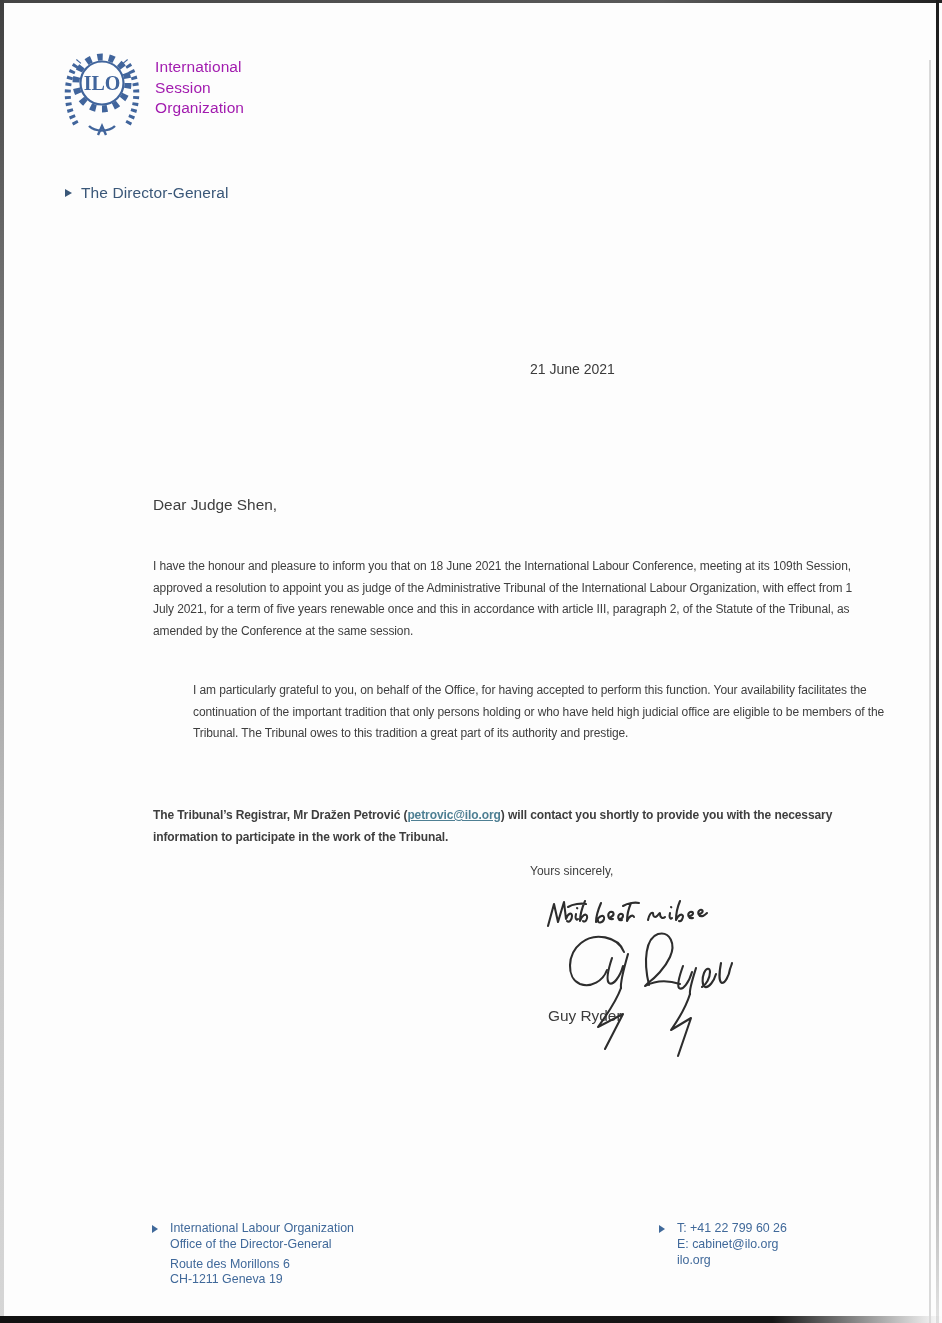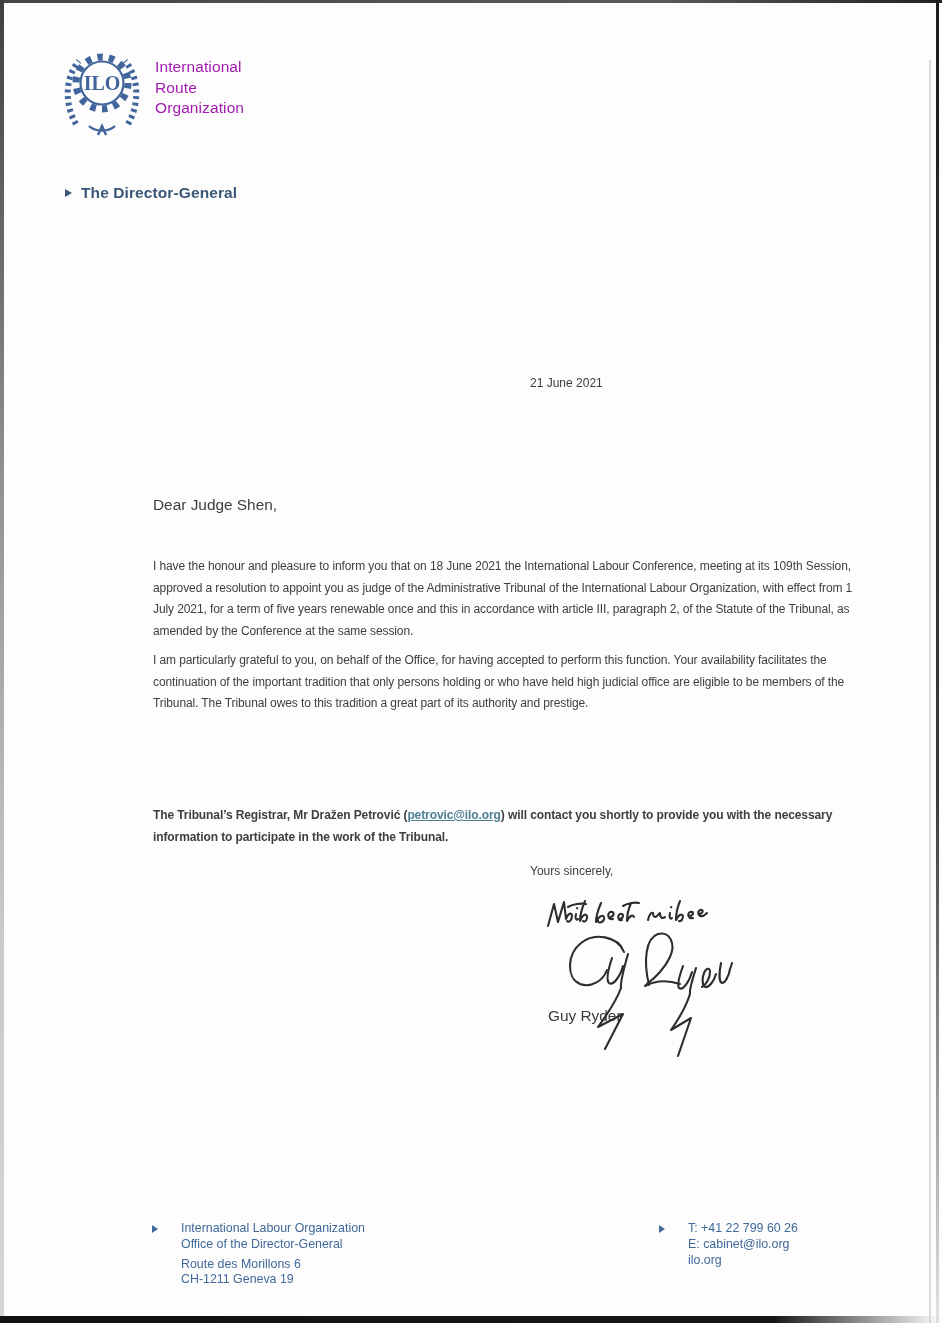--- a/index.html
+++ b/index.html
@@ -20,41 +20,41 @@
 
   
   .emblem{position:absolute;left:62px;top:46px;}
   .wordmark{
     position:absolute;left:155px;top:57px;
     font-size:15.5px;line-height:20.5px;font-weight:500;
     color:#a21caf;letter-spacing:0.1px;
   }
   .dg-line{position:absolute;left:65px;top:184px;display:flex;align-items:center;gap:9px;}
   .tri{width:0;height:0;border-top:4.5px solid transparent;border-bottom:4.5px solid transparent;border-left:7px solid #3a5778;}
-  .dg-text{font-size:15.5px;font-weight:700;color:#3a5778;letter-spacing:0.1px;}
+  .dg-text{font-size:15.5px;font-weight:400;color:#3a5778;letter-spacing:0.1px;}
 
   
   .recipient{position:absolute;left:530px;top:189px;font-size:15.5px;line-height:21.6px;color:#3c3c3c;}
-  .date{position:absolute;left:530px;top:376px;font-size:12px;color:#3c3c3c;}
+  .date{position:absolute;left:530px;top:361px;font-size:14px;color:#3c3c3c;}
 
   
   .salutation{position:absolute;left:153px;top:496px;font-size:15.4px;}
   .para{position:absolute;left:153px;width:705px;font-size:12px;line-height:21.6px;letter-spacing:-0.1px;text-align:left;}
   .para1{top:544px;}
-  .para2{top:638px;}
+  .para2{top:668px;margin-left:40px;}
   .para3{top:793px;font-weight:bold;}
   .email-link{color:#4e7f93;text-decoration:underline;cursor:pointer;}
 
   
   .valediction{position:absolute;left:530px;top:864px;font-size:12px;}
   .sig-svg{position:absolute;left:528px;top:886px;z-index:3;}
   .signer-name{position:absolute;left:548px;top:1007px;font-size:15.4px;color:#3c3c3c;z-index:2;}
 
   
-  .footer-block{position:absolute;display:flex;gap:23px;font-size:12.4px;line-height:15.8px;color:#40699a;}
+  .footer-block{position:absolute;display:flex;gap:12px;font-size:12.4px;line-height:15.8px;color:#40699a;}
   .footer-left{left:152px;top:1221px;}
   .footer-right{left:659px;top:1221px;}
   .footer-tri{width:0;height:0;border-top:4px solid transparent;border-bottom:4px solid transparent;border-left:6px solid #40699a;margin-top:4px;}
   .footer-gap{height:4px;}
 </style>
 </head>
 <body>
 
 <div class="page">
 
@@ -74,21 +74,21 @@
       <path d="M14,78 C3,60 2,32 17,15" stroke-width="6" stroke-dasharray="3 3.6"></path>
       <path d="M66,78 C77,60 78,32 63,15" stroke-width="6" stroke-dasharray="3 3.6"></path>
       <path d="M27,80 C33,86 47,86 53,80" stroke-width="2.4"></path>
       <path d="M36,89 L40,80 L44,89" stroke-width="2.4"></path>
     </g>
     <text x="40" y="44" text-anchor="middle" font-family="Liberation Serif, serif" font-size="20" font-weight="600" fill="#41659c">ILO</text>
   </svg>
 
   <div class="wordmark">
     <div>International</div>
-    <div>Route</div>
+    <div>Session</div>
     <div>Organization</div>
   </div>
 
   <div class="dg-line">
     <span class="tri"></span>
     <span class="dg-text">The Director-General</span>
   </div>
 
 
   <div class="date">21 June 2021</div>

